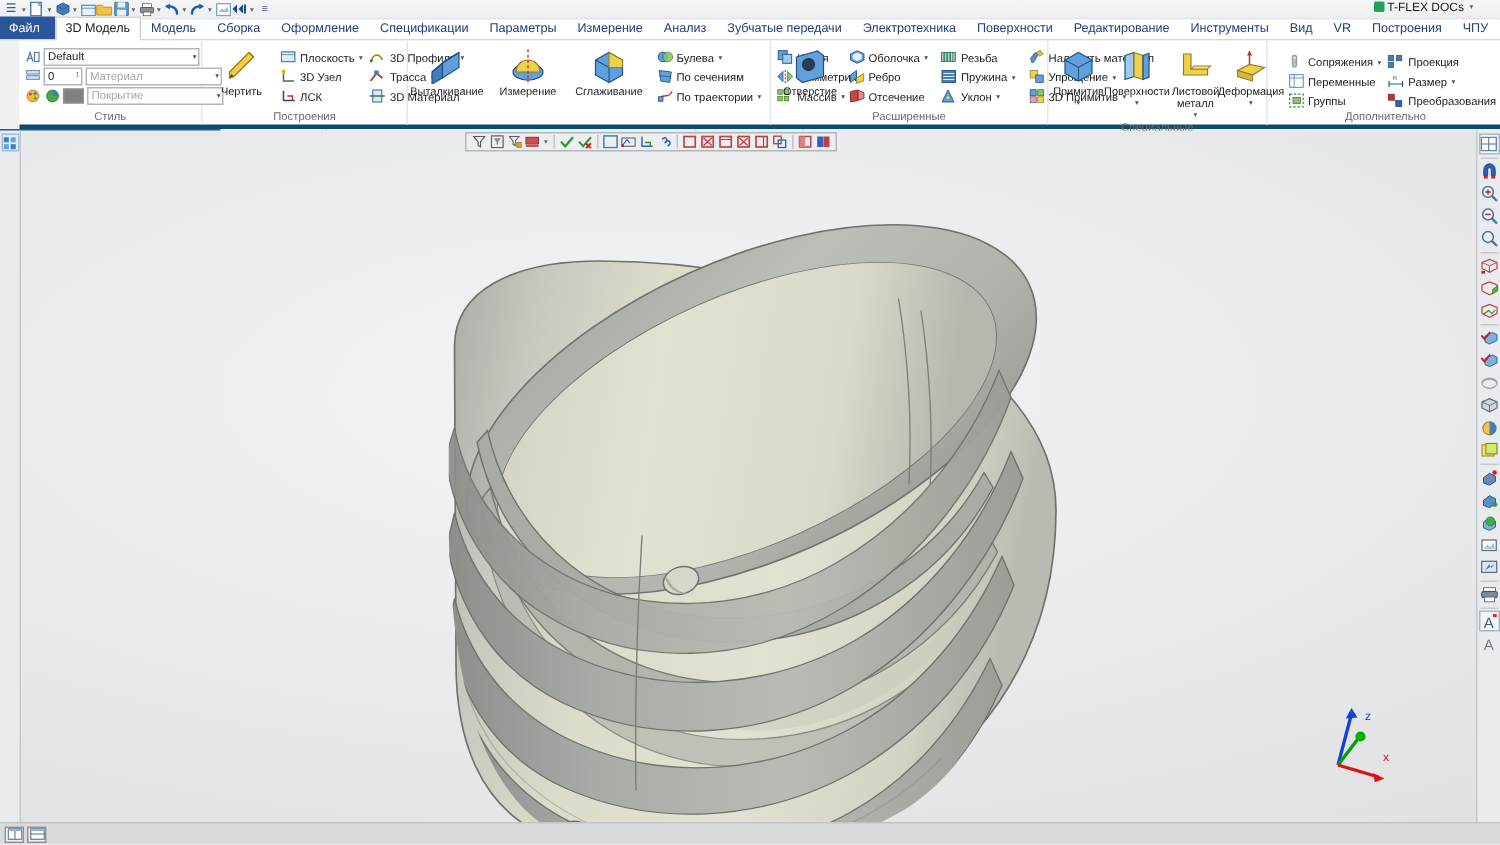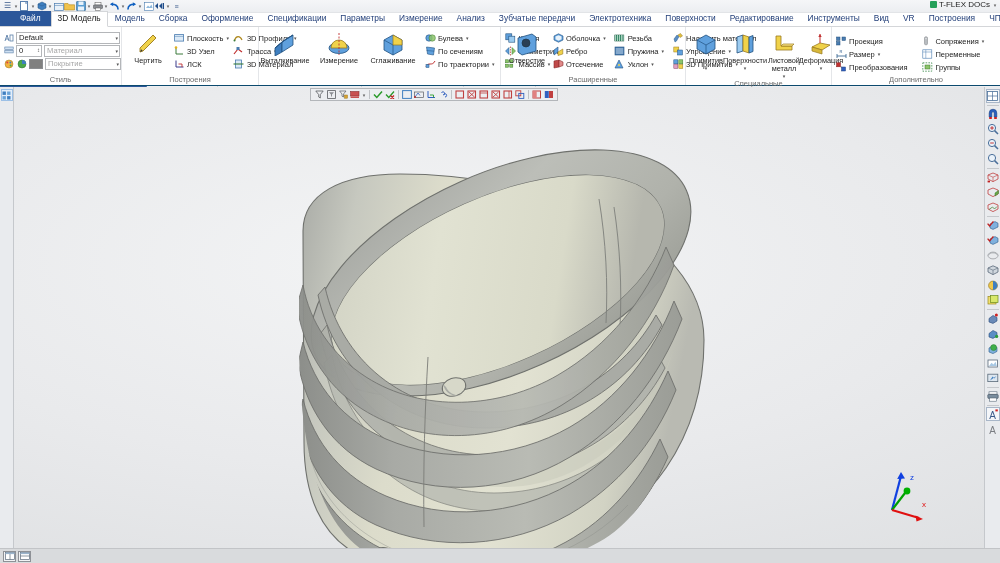--- a/index.html
+++ b/index.html
@@ -45,54 +45,55 @@
   .tab {
     padding: 1px 7px 2px 7px;
     font-size: 8.4px;
     color: #24407a;
     cursor: default;
     white-space: nowrap;
     line-height: 11px;
   }
   .tab.file {
     background: #2b579a; color: #fff;
-    padding: 2px 10px 2px 20px;
+    padding: 2px 10px 2px 6px;
     font-weight: normal;
   }
   .tab.active {
     background: #ffffff;
     border: 1px solid #d4d6d9;
     border-bottom: 1px solid #ffffff;
     color: #1c1c1c;
     position: relative; top: 1px;
     padding: 1px 6px 2px 6px;
   }
   .tabstrip-right {
     margin-left: auto;
     display: flex; align-items: center;
     padding-right: 3px; gap: 1px;
   }
   .docs-badge {
-    position: absolute; right: 2px; top: -13px;
+    position: absolute; right: 16px; top: -13px;
     font-size: 8px; color: #1c1c1c;
     display: flex; align-items: center; gap: 2px;
   }
   .docs-sq {
     width: 7px; height: 7px; background: #25a05a; border-radius: 1px;
     display: inline-block;
   }
 
   
   .ribbon {
     height: 59px;
     background: #ffffff;
-    border-bottom: 1px solid #0c4a6e;
+    border-bottom: 3px solid #0c4a6e;
     display: flex;
     align-items: stretch;
     position: relative;
+    margin-left: 13px;
   }
   .rgroup {
     display: flex; flex-direction: column;
     border-right: 1px solid #e4e6e9;
     padding: 1px 3px 0 3px;
     position: relative;
   }
   .rgroup-body { flex: 1; display: flex; align-items: flex-start; gap: 2px; padding-top: 2px;}
   .rgroup-label {
     text-align: center; font-size: 7.5px; color: #6a6a6a;
@@ -106,21 +107,21 @@
   .combo {
     height: 12px; border: 1px solid #b4b6b9; background: #fff;
     font-size: 7.6px; line-height: 10px; padding: 0 10px 0 2px;
     position: relative; color: #1c1c1c; white-space: nowrap; overflow: hidden;
   }
   .combo.dim { color: #a7a7a7; }
   .combo::after {
     content: "\25BE"; position: absolute; right: 1px; top: 0; font-size: 5px; color: #555;
   }
   .combo.w100 { width: 104px; }
-  .combo.w78 { width: 76px; }
+  .combo.w78 { width: 91px; }
   .spin {
     height: 12px; width: 26px; border: 1px solid #b4b6b9; background: #fff;
     font-size: 7.6px; line-height: 10px; padding: 0 8px 0 2px; position: relative;
   }
   .spin::after { content: "\2195"; position: absolute; right: 1px; top: -1px; font-size: 6px; color: #555; }
   .swatch { width: 14px; height: 10px; background: #808080; border: 1px solid #8b8d90; }
 
   
   .bigbtn {
     width: 46px; display: flex; flex-direction: column; align-items: center;
@@ -707,20 +708,51 @@
           </span>
           <span class="lbl">Деформация</span>
           <span class="dd" style="font-size:5px;color:#555">▾</span>
         </div>
       </div>
       <div class="rgroup-label">Специальные</div>
     </div>
 
     <div class="rgroup" style="width:168px;border-right:none">
       <div class="rgroup-body" style="padding-top:5px">
+        <div class="col-small" style="margin-left:10px">
+          <div class="smallbtn">
+            <span class="glyph">
+                <svg width="11" height="10" viewBox="0 0 11 10">
+                  <rect x="2.5" y="0.8" width="3" height="8" rx="1.2" fill="#b8bcc0" stroke="#7a7e82" stroke-width="0.5"></rect>
+                  <circle cx="4" cy="2.6" r="0.8" fill="#e0e2e4"></circle>
+                </svg>
+              </span>
+            <span>Сопряжения</span>
+            <span class="dd">▾</span>
+          </div>
+          <div class="smallbtn">
+            <span class="glyph">
+                <svg width="11" height="10" viewBox="0 0 11 10">
+                  <rect x="0.8" y="0.8" width="9" height="8.4" fill="#fff" stroke="#4a7cb0" stroke-width="0.6"></rect>
+                  <line x1="0.8" y1="3" x2="9.8" y2="3" stroke="#4a7cb0" stroke-width="0.5"></line>
+                  <line x1="3.8" y1="0.8" x2="3.8" y2="9.2" stroke="#4a7cb0" stroke-width="0.5"></line>
+                </svg>
+              </span>
+            <span>Переменные</span>
+          </div>
+          <div class="smallbtn">
+            <span class="glyph">
+                <svg width="11" height="10" viewBox="0 0 11 10">
+                  <rect x="0.8" y="0.8" width="9" height="8.4" fill="none" stroke="#3a8a4a" stroke-width="0.8" stroke-dasharray="1.6,1.2"></rect>
+                  <rect x="3" y="3" width="5" height="4" fill="#8cc46a" stroke="#3a7a2a" stroke-width="0.5"></rect>
+                </svg>
+              </span>
+            <span>Группы</span>
+          </div>
+        </div>
         <div class="col-small">
           <div class="smallbtn">
             <span class="glyph">
                 <svg width="11" height="10" viewBox="0 0 11 10">
                   <rect x="0.5" y="1" width="3.5" height="3.5" fill="#4a7cb0" stroke="#21507f" stroke-width="0.5"></rect>
                   <rect x="0.5" y="5.5" width="3.5" height="3.5" fill="#4a7cb0" stroke="#21507f" stroke-width="0.5"></rect>
                   <rect x="6" y="1" width="3.5" height="3.5" fill="#4a7cb0" stroke="#21507f" stroke-width="0.5"></rect>
                 </svg>
               </span>
             <span>Проекция</span>
@@ -739,51 +771,20 @@
           </div>
           <div class="smallbtn">
             <span class="glyph">
                 <svg width="11" height="10" viewBox="0 0 11 10">
                   <rect x="0.5" y="0.8" width="4" height="4" fill="#c03030" stroke="#8a2020" stroke-width="0.5"></rect>
                   <rect x="5.5" y="5" width="4" height="4" fill="#3060c0" stroke="#204080" stroke-width="0.5"></rect>
                   <line x1="4.5" y1="4.8" x2="5.8" y2="5.2" stroke="#555" stroke-width="0.6"></line>
                 </svg>
               </span>
             <span>Преобразования</span>
-          </div>
-        </div>
-        <div class="col-small" style="margin-left:10px">
-          <div class="smallbtn">
-            <span class="glyph">
-                <svg width="11" height="10" viewBox="0 0 11 10">
-                  <rect x="2.5" y="0.8" width="3" height="8" rx="1.2" fill="#b8bcc0" stroke="#7a7e82" stroke-width="0.5"></rect>
-                  <circle cx="4" cy="2.6" r="0.8" fill="#e0e2e4"></circle>
-                </svg>
-              </span>
-            <span>Сопряжения</span>
-            <span class="dd">▾</span>
-          </div>
-          <div class="smallbtn">
-            <span class="glyph">
-                <svg width="11" height="10" viewBox="0 0 11 10">
-                  <rect x="0.8" y="0.8" width="9" height="8.4" fill="#fff" stroke="#4a7cb0" stroke-width="0.6"></rect>
-                  <line x1="0.8" y1="3" x2="9.8" y2="3" stroke="#4a7cb0" stroke-width="0.5"></line>
-                  <line x1="3.8" y1="0.8" x2="3.8" y2="9.2" stroke="#4a7cb0" stroke-width="0.5"></line>
-                </svg>
-              </span>
-            <span>Переменные</span>
-          </div>
-          <div class="smallbtn">
-            <span class="glyph">
-                <svg width="11" height="10" viewBox="0 0 11 10">
-                  <rect x="0.8" y="0.8" width="9" height="8.4" fill="none" stroke="#3a8a4a" stroke-width="0.8" stroke-dasharray="1.6,1.2"></rect>
-                  <rect x="3" y="3" width="5" height="4" fill="#8cc46a" stroke="#3a7a2a" stroke-width="0.5"></rect>
-                </svg>
-              </span>
-            <span>Группы</span>
           </div>
         </div>
       </div>
       <div class="rgroup-label">Дополнительно</div>
     </div>
   </div>
 
   <div class="doctabs">
     <div class="doctab active">
       <span class="di">

